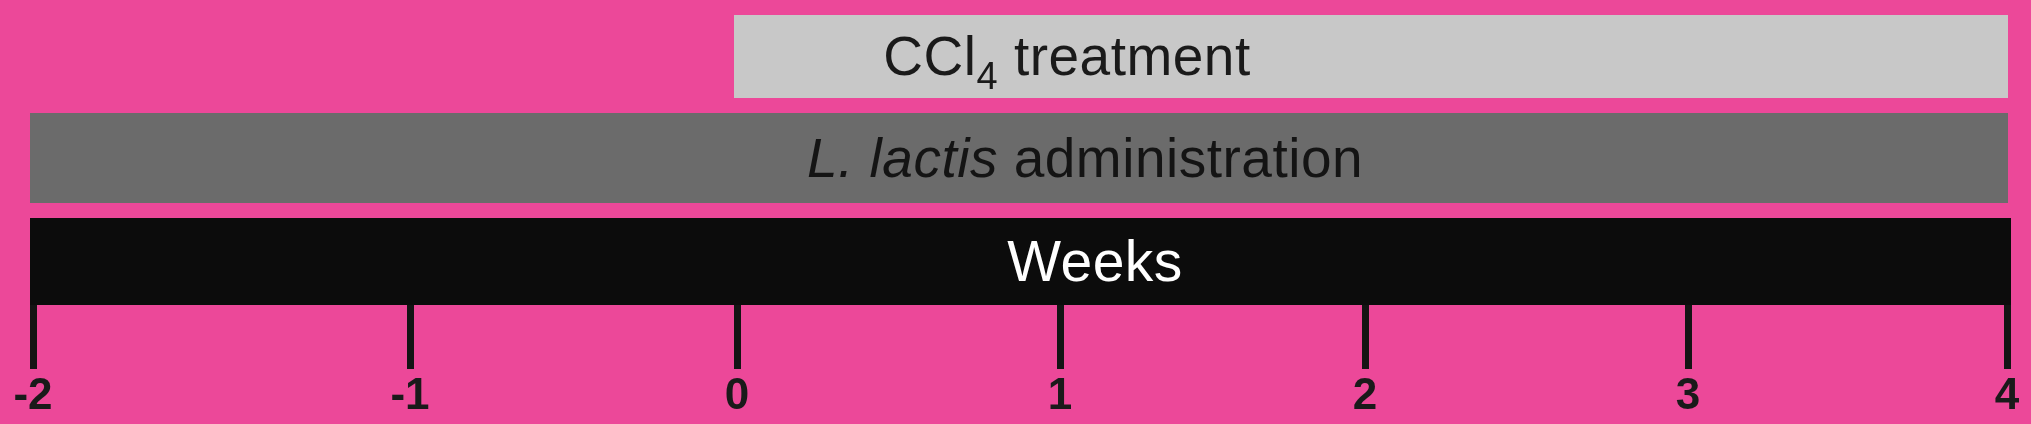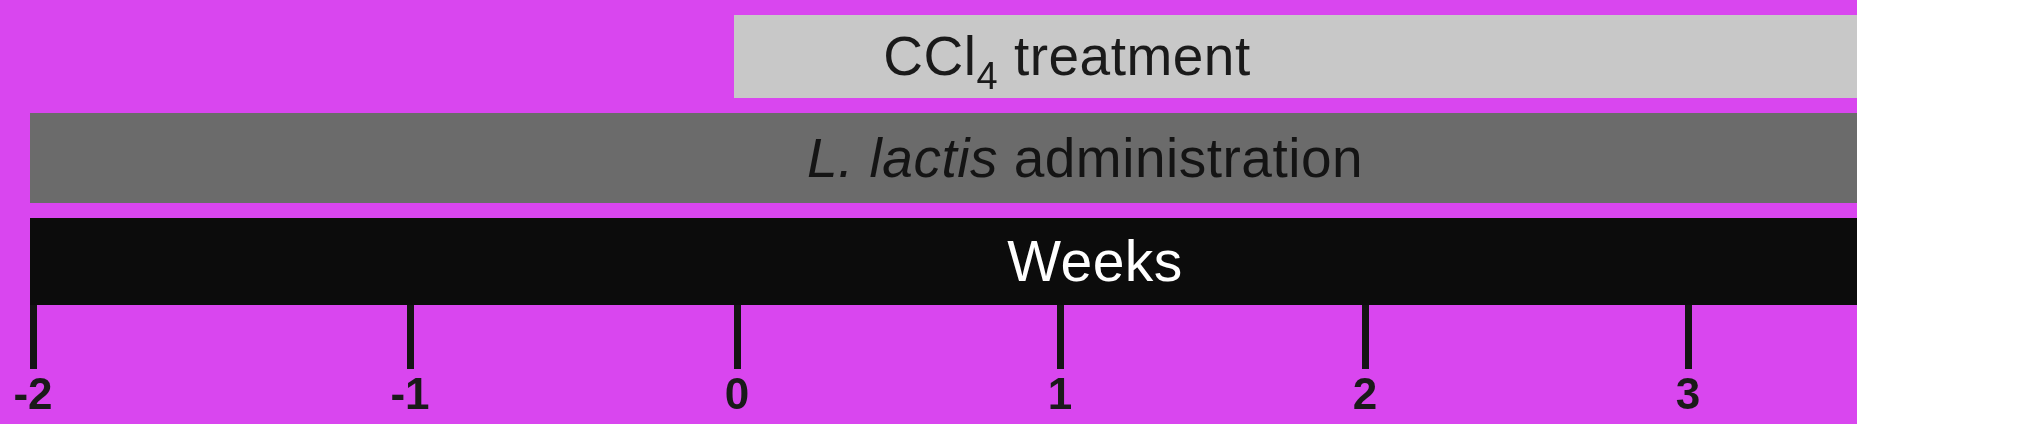--- a/index.html
+++ b/index.html
@@ -2,23 +2,23 @@
 <html><head>
 <meta charset="utf-8">
 <style>
   html, body {
     margin: 0;
     padding: 0;
     background: #ffffff;
   }
   .canvas {
     position: relative;
-    width: 1857px;
+    width: 2031px;
     height: 424px;
-    background: #d946ef;
+    background: #ec4899;
     overflow: hidden;
     font-family: "Liberation Sans", sans-serif;
   }
   .bar {
     position: absolute;
     box-sizing: border-box;
   }
   .bar-ccl4 {
     left: 734px;
     top: 15px;

